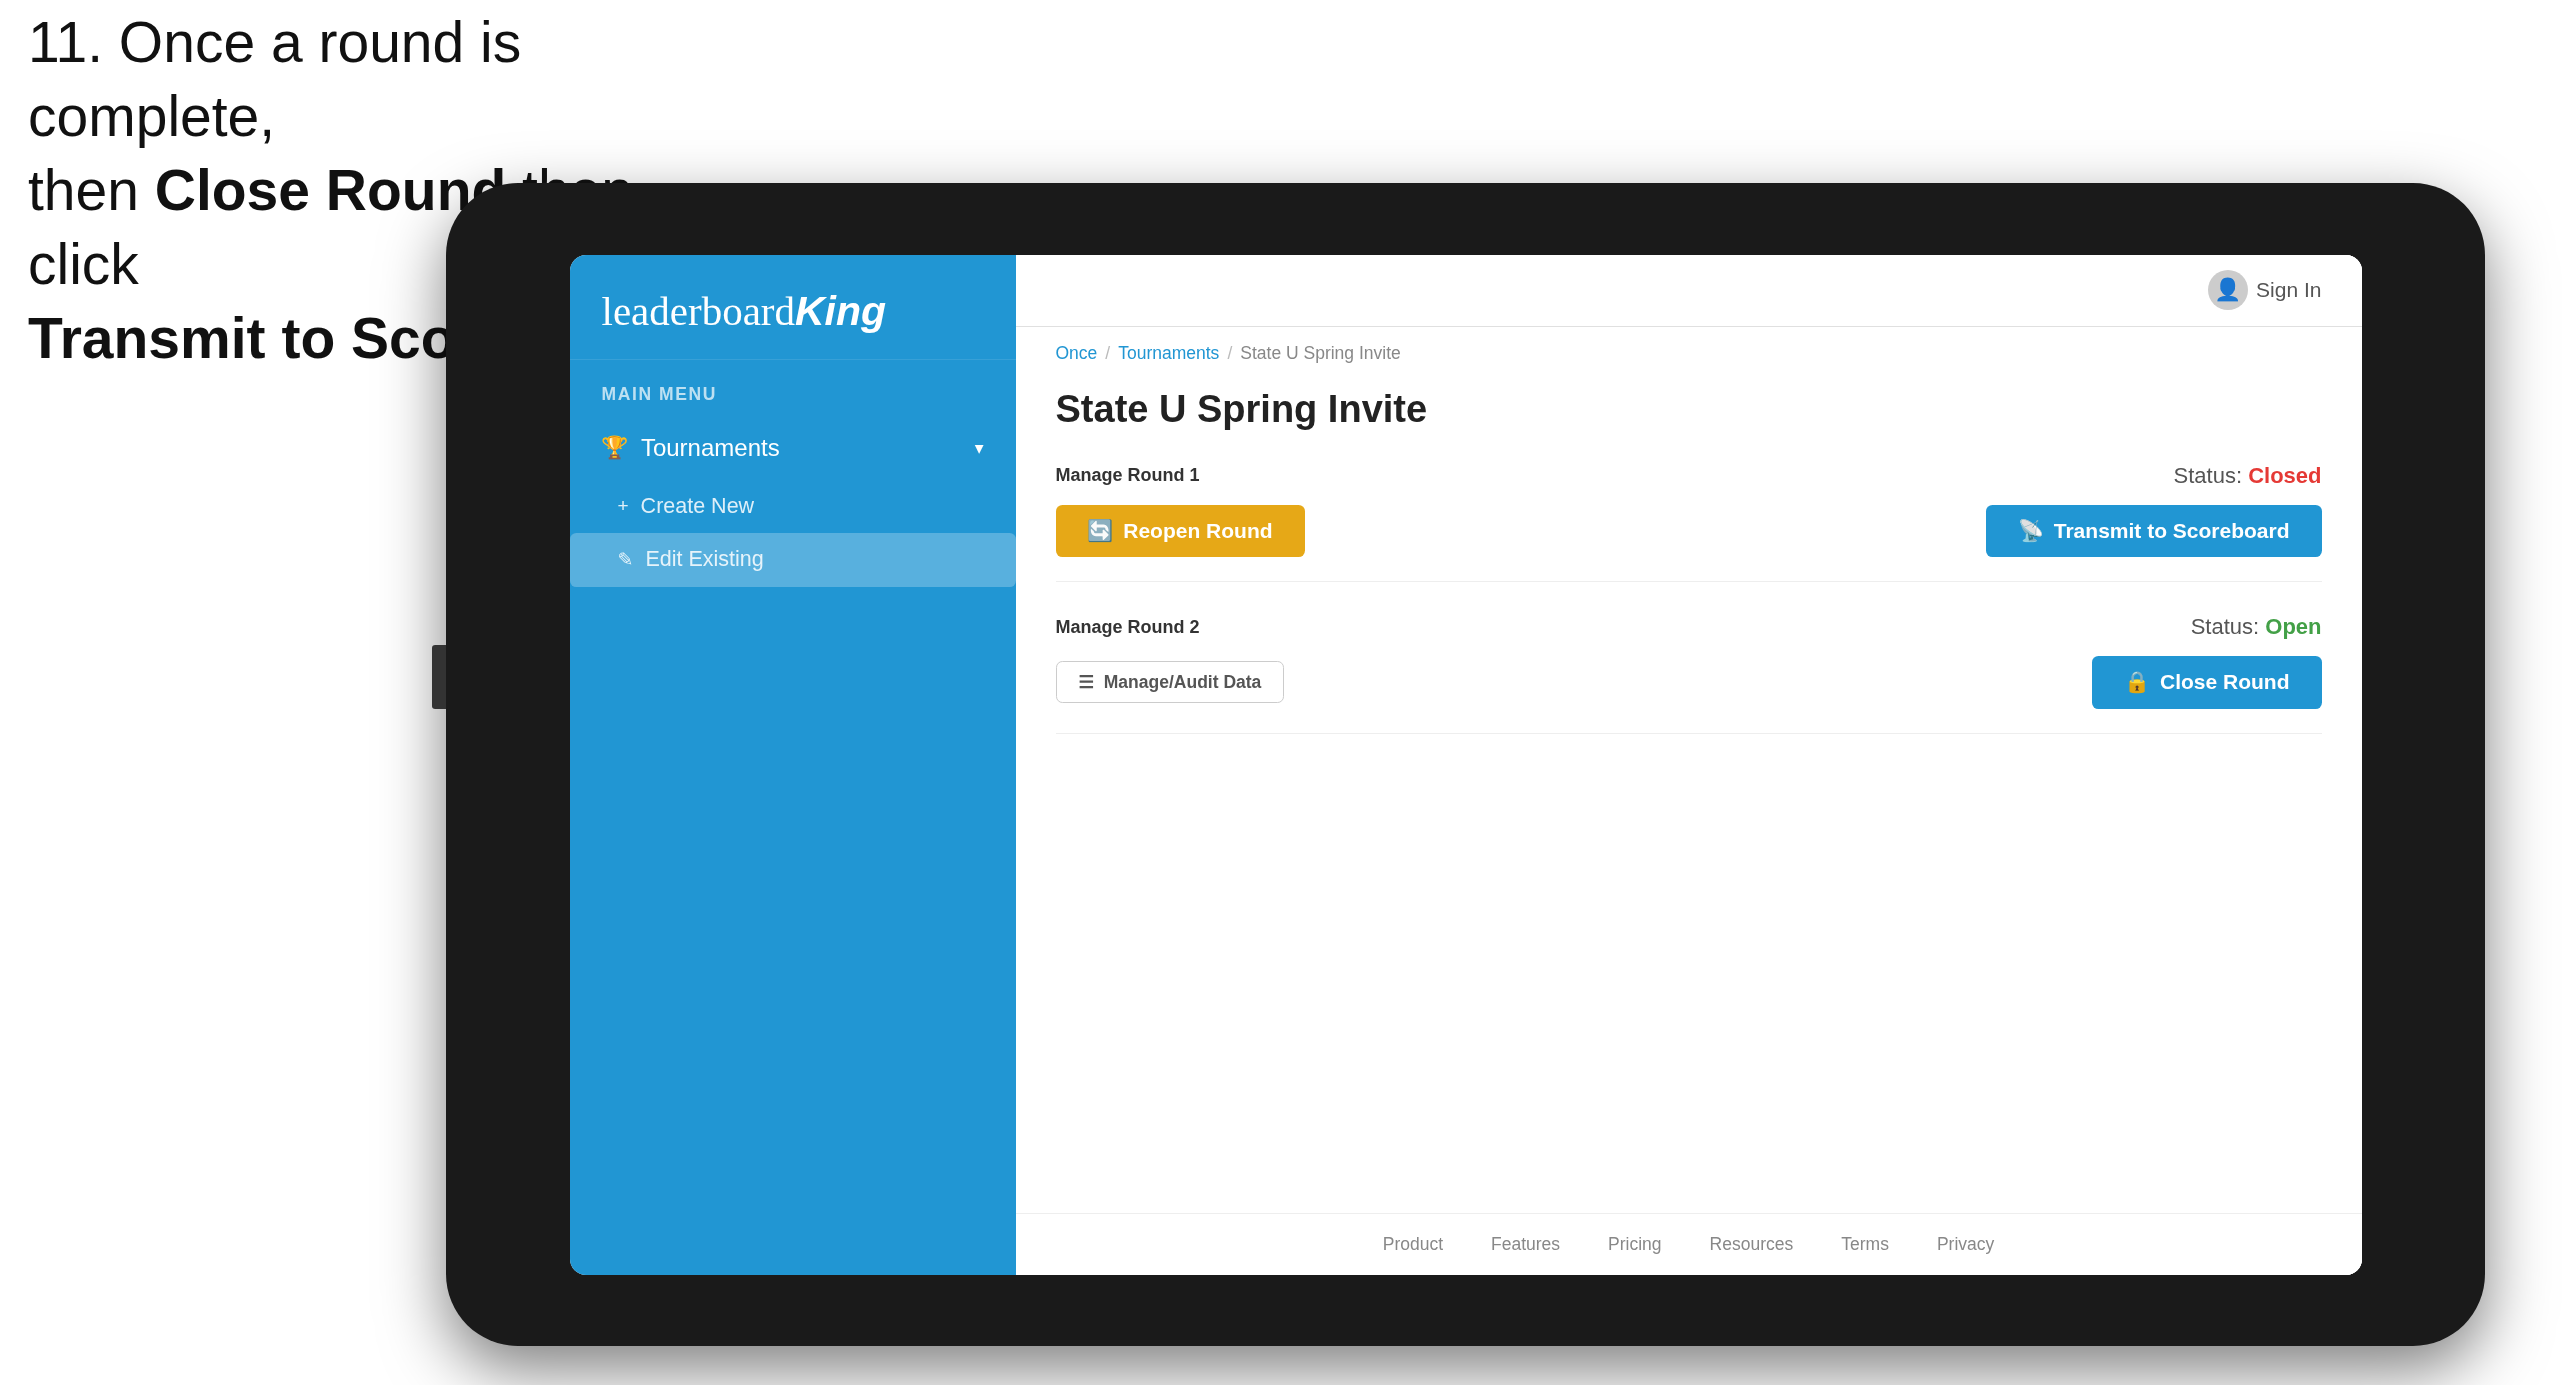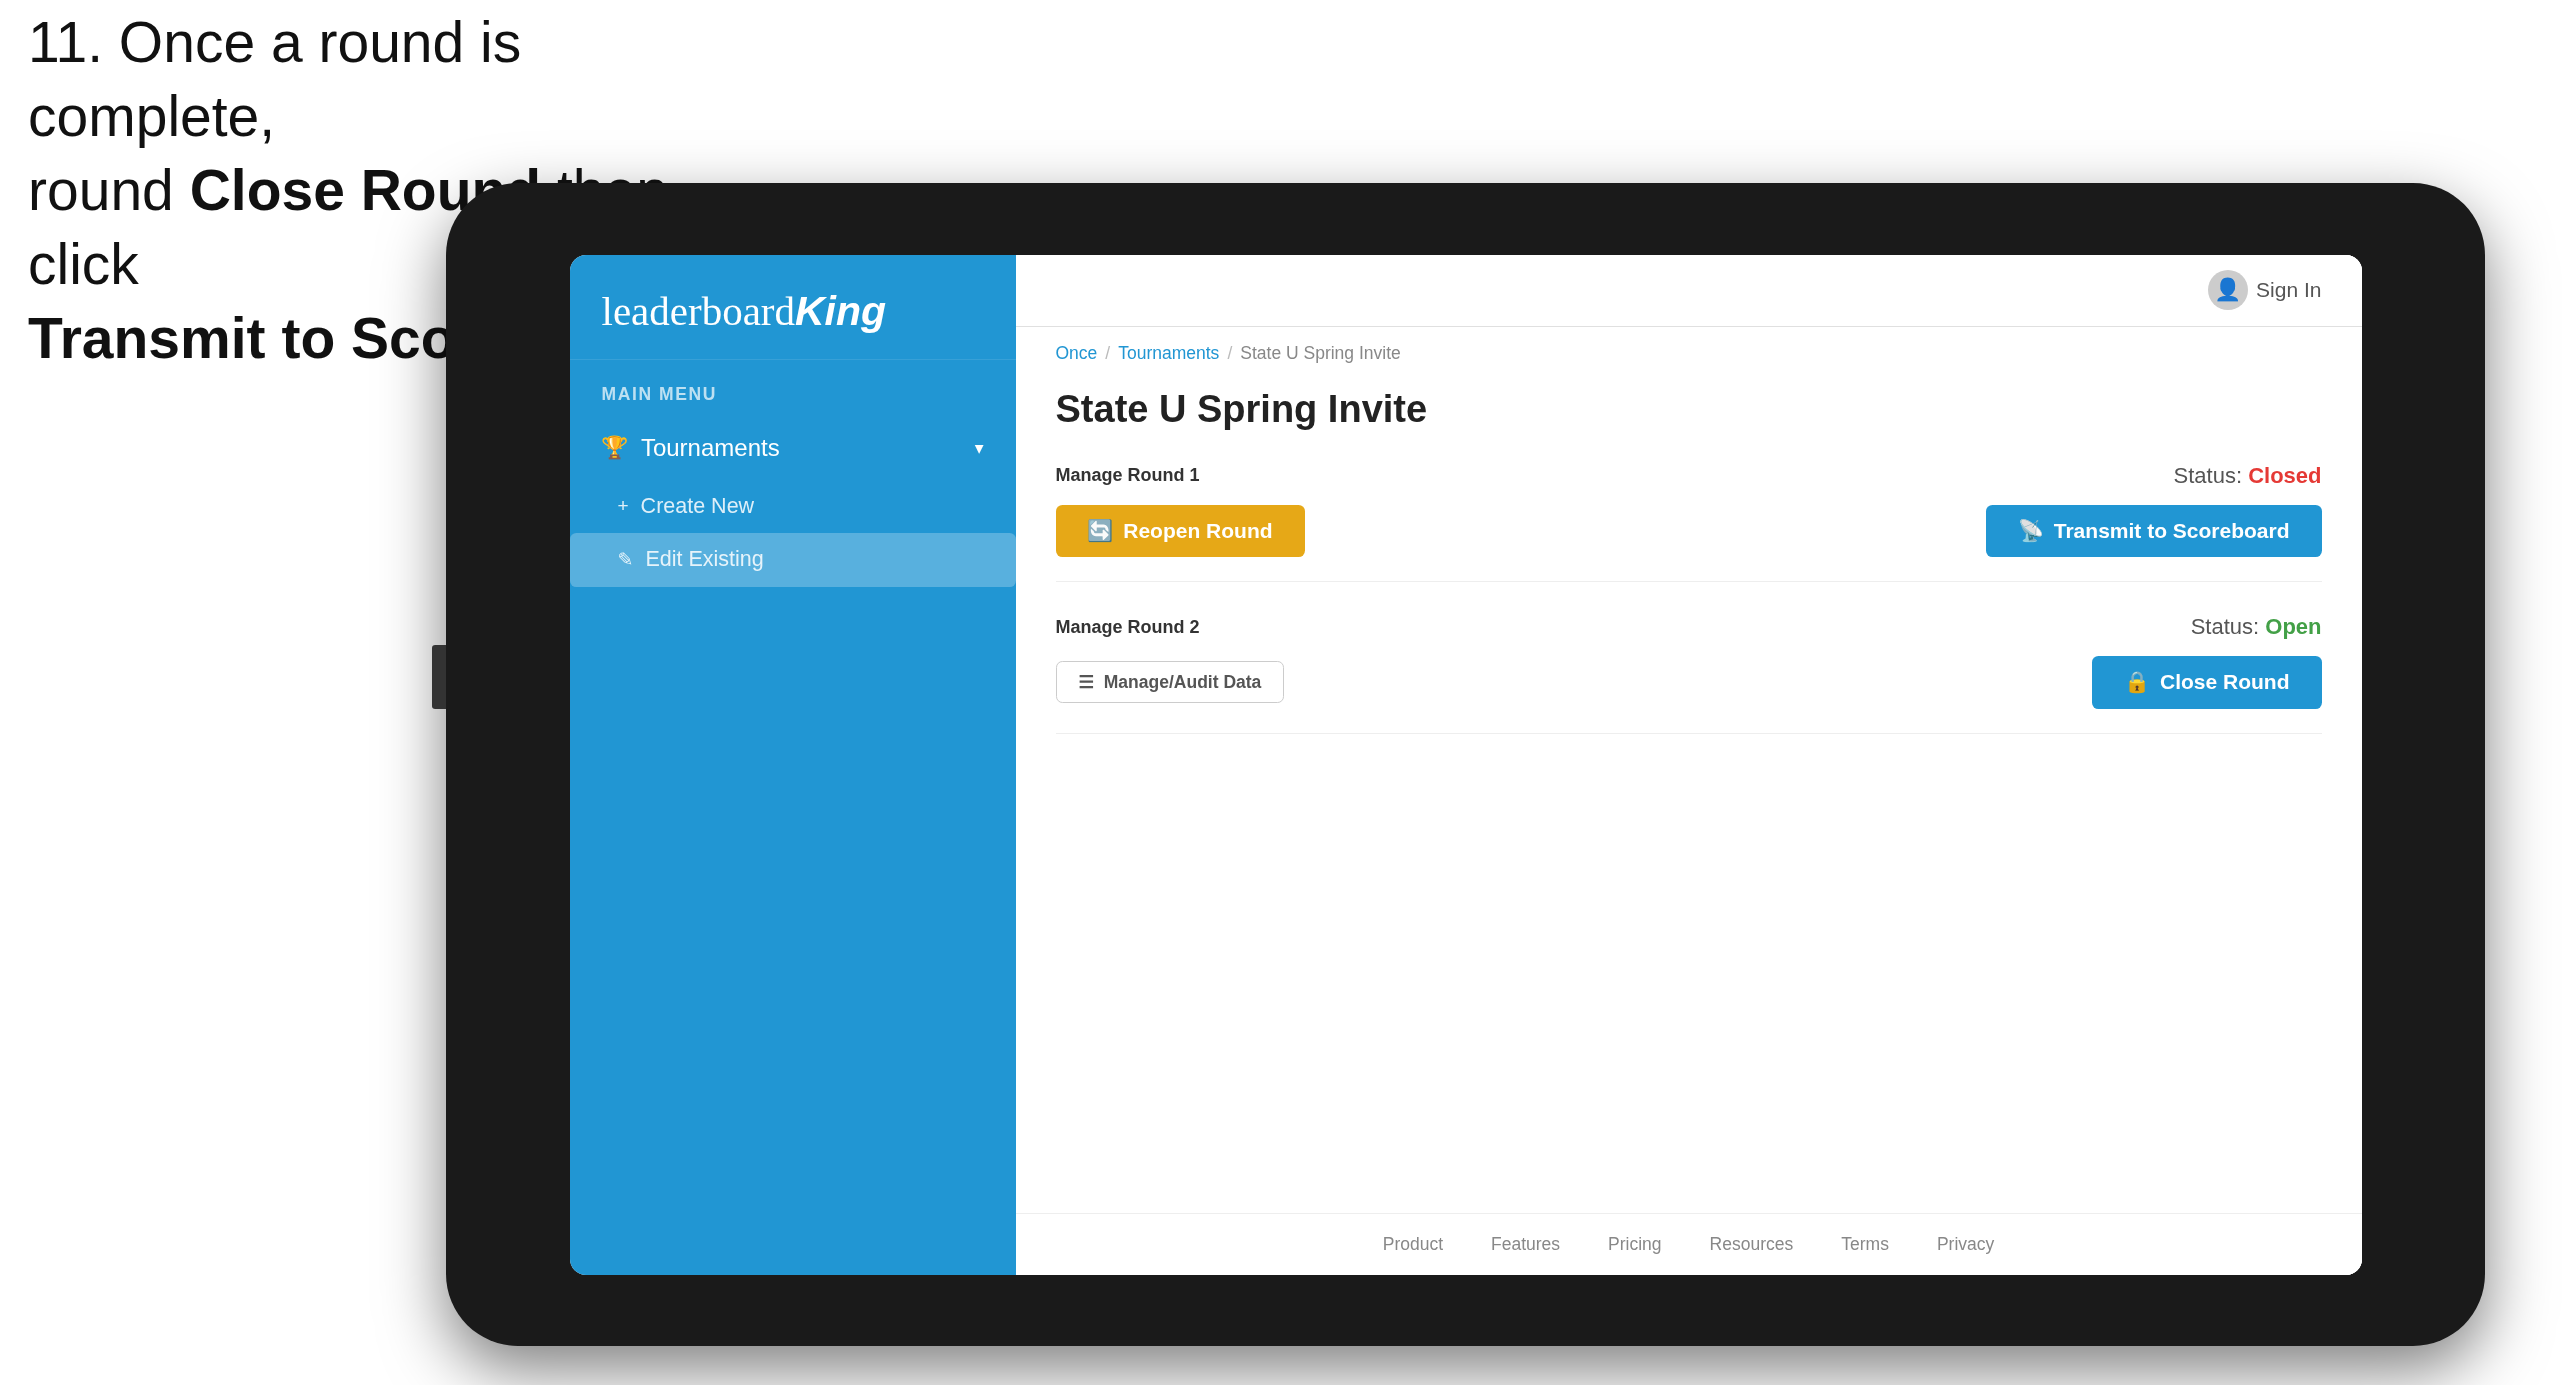--- a/index.html
+++ b/index.html
@@ -293,21 +293,21 @@
       color: #888;
       font-size: 17.5px;
       cursor: pointer;
     }
   </style>
 </head>
 <body>
 
 <div class="instruction">
   <span>11. Once a round is complete,</span><br>
-  <span>round </span><strong>Close Round</strong><span> then click</span><br>
+  <span>then </span><strong>Close Round</strong><span> then click</span><br>
   <strong>Transmit to Scoreboard.</strong>
 </div>
 
 <svg class="arrow-svg" viewBox="0 0 3234 1740" width="2576" height="1386">
   <line x1="820" y1="370" x2="1780" y2="800" stroke="#e91e63" stroke-width="8"></line>
   <polygon points="1780,800 1730,760 1760,840" fill="#e91e63"></polygon>
 </svg>
 
 <div class="tablet-frame">
 

